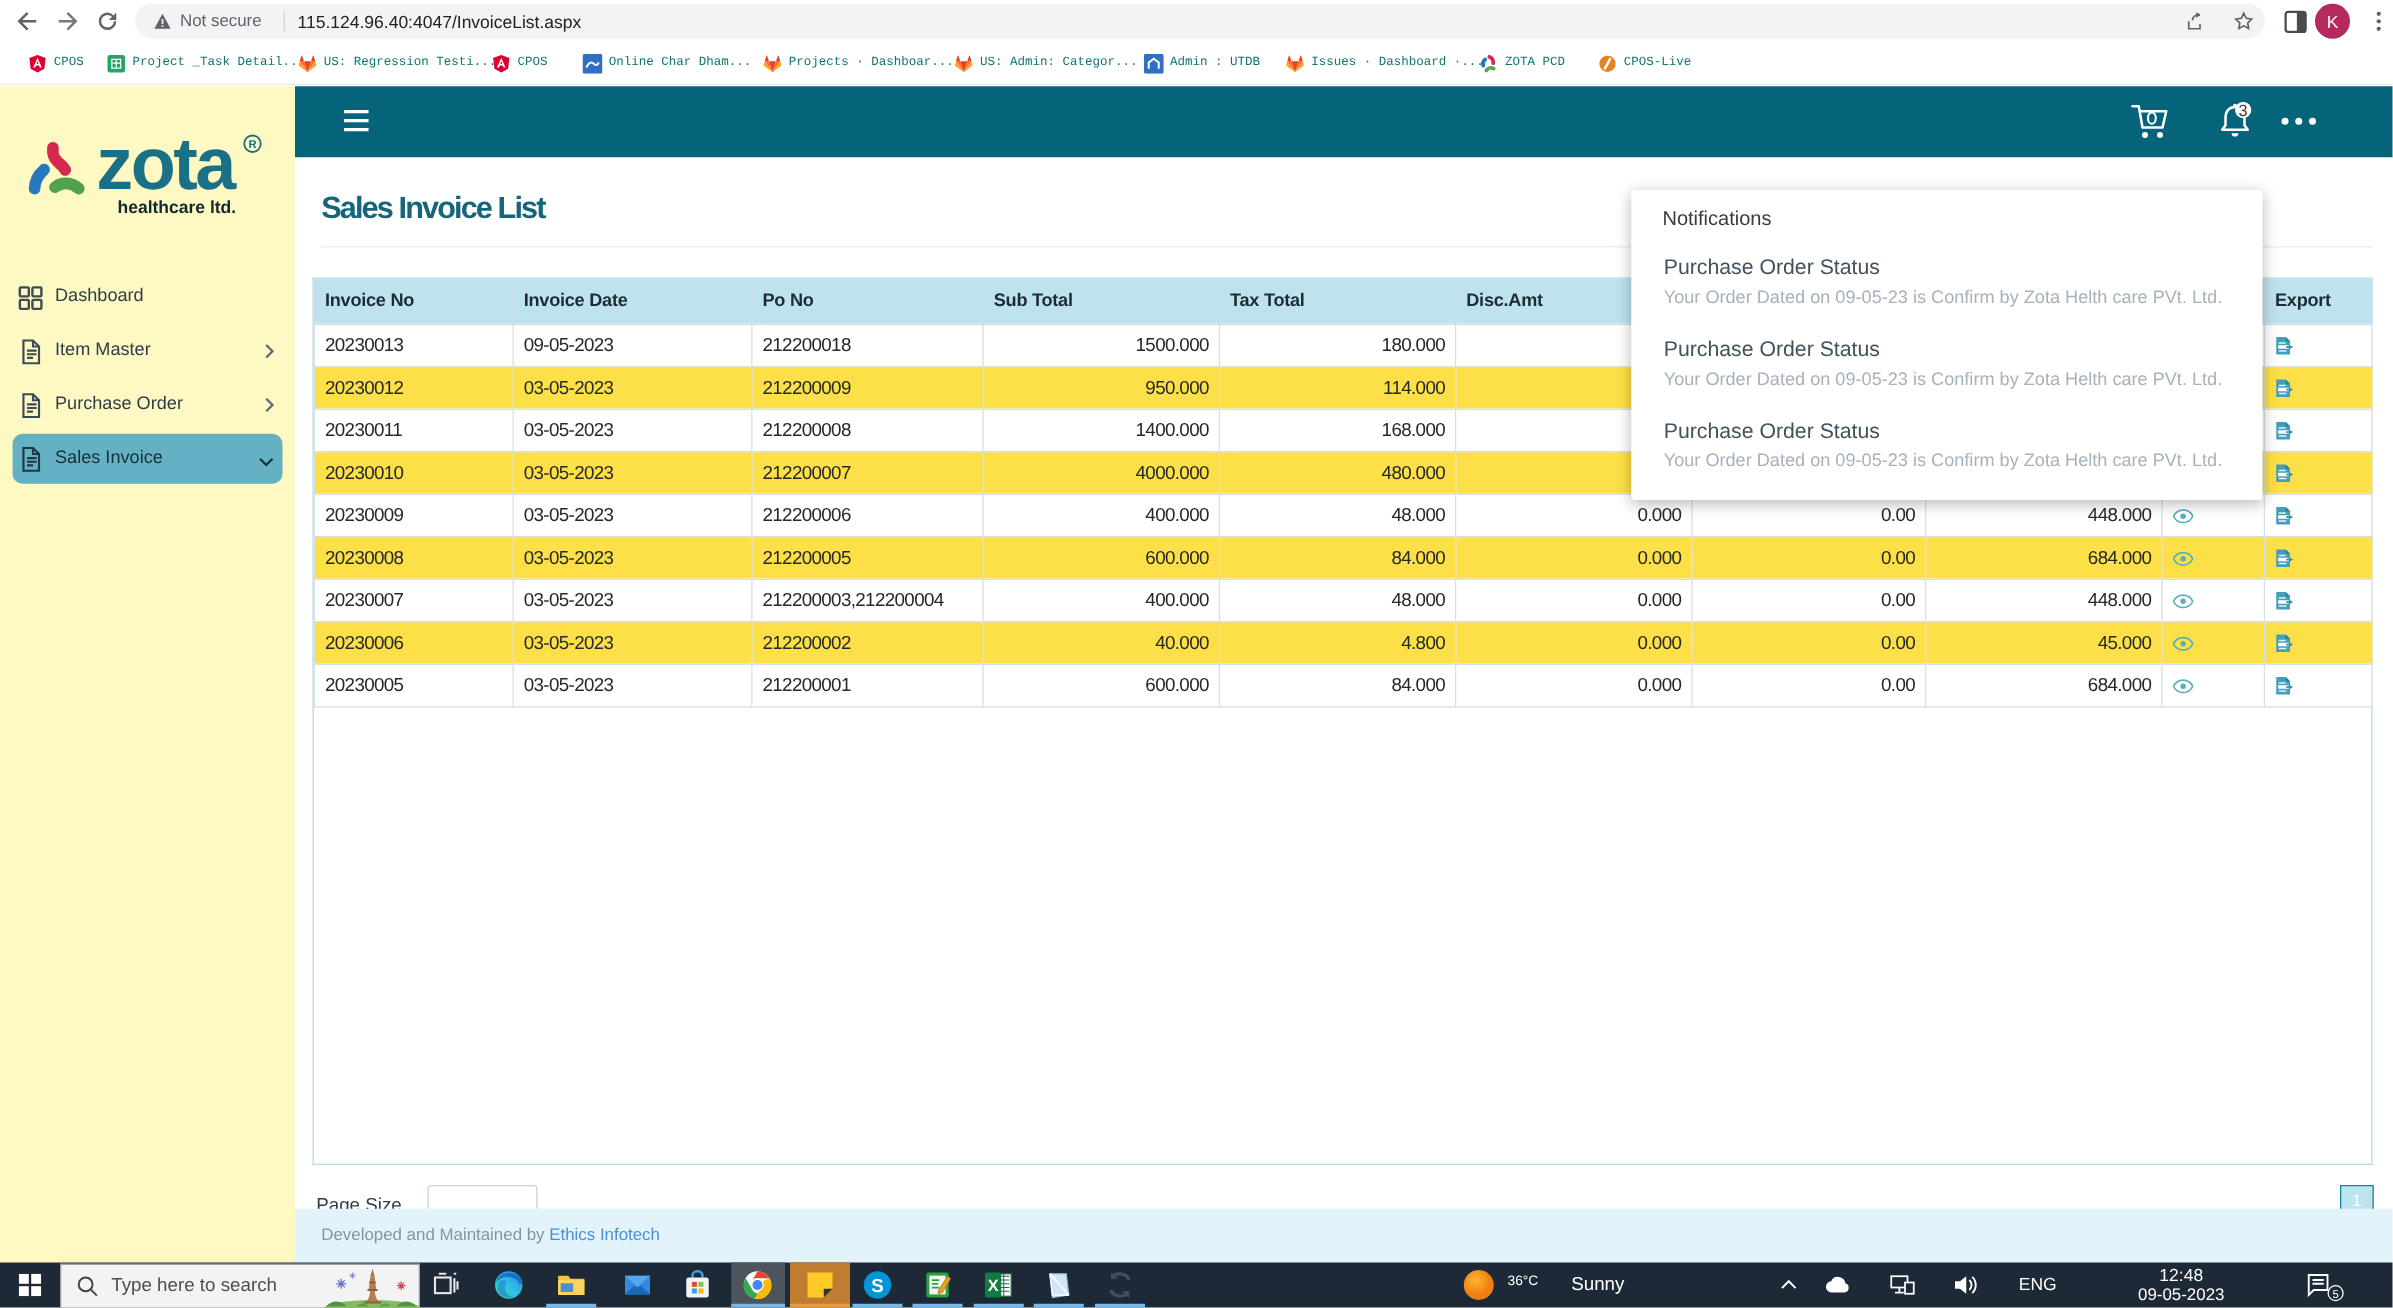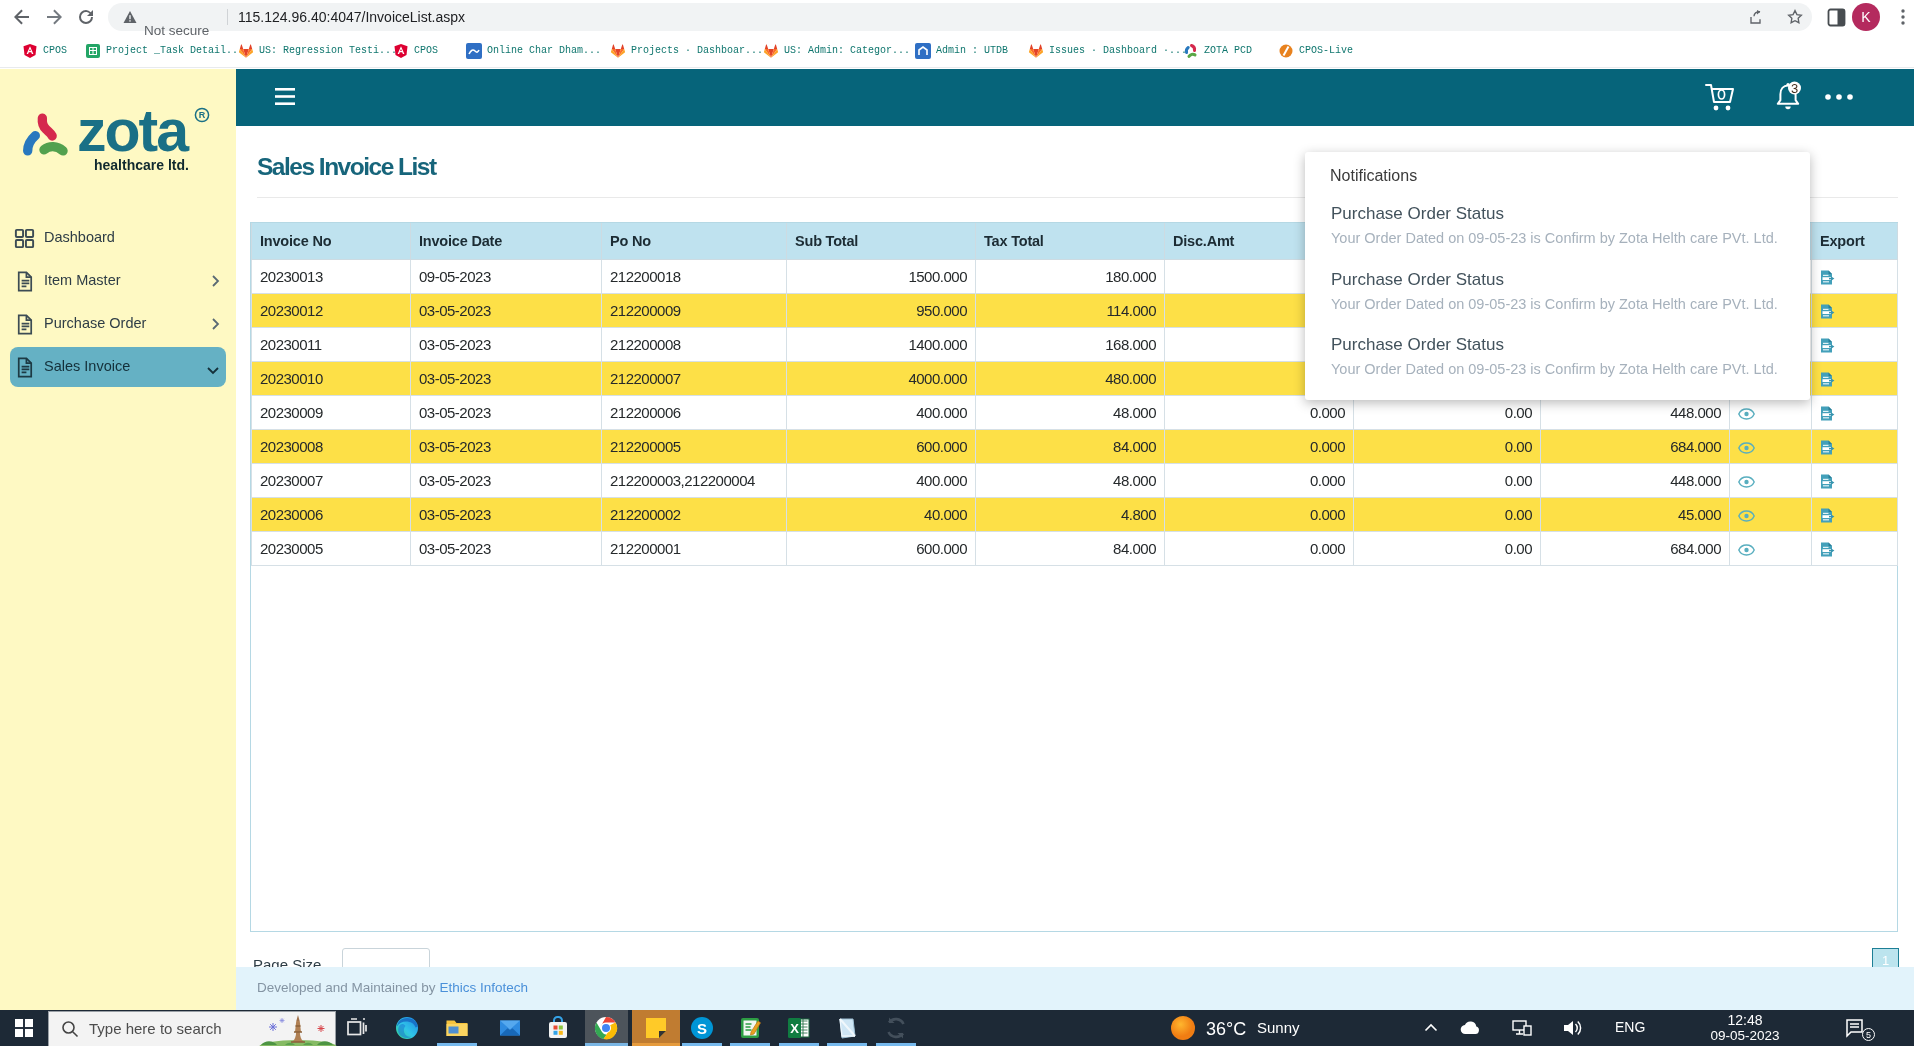--- a/index.html
+++ b/index.html
@@ -2,21 +2,21 @@
 <html><head>
 <meta charset="utf-8">
 <style>
   * { margin:0; padding:0; box-sizing:border-box; }
   html,body { width:1914px; height:1046px; overflow:hidden; font-family:"Liberation Sans", sans-serif; background:#fff; }
   .abs { position:absolute; }
 
   
   #toolbar { position:absolute; left:0; top:0; width:1914px; height:35px; background:#fff; }
   #omnibox { position:absolute; left:108px; top:3px; width:1704px; height:28px; border-radius:14px; background:#f1f3f4; }
-  #omnibox .nots { position:absolute; left:36px; top:20px; font-size:13.5px; color:#5f6368; }
+  #omnibox .nots { position:absolute; left:36px; top:6px; font-size:13.5px; color:#5f6368; }
   #omnibox .sep { position:absolute; left:119px; top:6px; width:1px; height:16px; background:#d0d3d6; }
   #omnibox .url { position:absolute; left:130px; top:6px; font-size:14px; color:#202124; }
   #bookmarks { position:absolute; left:0; top:35px; width:1914px; height:33px; background:#fff; }
   .bm { position:absolute; top:8px; height:16px; font-size:10px; color:#0f766e; white-space:nowrap;font-family:Liberation Mono, monospace; }
   .bm .lbl { position:absolute; left:21px; top:2px; }
 
   
   #sidebar { position:absolute; left:0; top:69px; width:236px; height:941px; background:#fef9c3; }
   .menuitem { position:absolute; left:0; width:236px; height:40px; color:#2e3d46; font-size:14.5px; }
   .menuitem .txt { position:absolute; left:44px; top:11px; }
@@ -657,21 +657,21 @@
 
   <svg class="abs" style="left:1170px;top:5px" width="26" height="26" viewBox="0 0 26 26">
       <defs>
         <radialGradient id="sun" cx=".4" cy=".35">
           <stop offset="0" stop-color="#ffb62e"></stop>
           <stop offset="1" stop-color="#f07d13"></stop>
         </radialGradient>
       </defs>
       <circle cx="13" cy="13" r="12" fill="url(#sun)"></circle>
     </svg>
-  <span class="traytxt" style="left:1206px;top:9px;font-size:18px;text-align:center;">36°C</span>
+  <span class="traytxt" style="left:1206px;top:9px;font-size:11px;text-align:center;">36°C</span>
   <span class="traytxt" style="left:1257px;top:9px;font-size:15px;">Sunny</span>
   <svg class="abs" style="left:1424px;top:12px" width="14" height="12" viewBox="0 0 14 12" fill="none" stroke="#fff" stroke-width="1.6">
       <path d="M1.5 8.5 7 3l5.5 5.5"></path>
     </svg>
   <svg class="abs" style="left:1460px;top:10px" width="20" height="16" viewBox="0 0 20 16" fill="#fff">
       <path d="M5.5 14a4.5 4.5 0 0 1-.6-9A6 6 0 0 1 16.3 6.6 3.8 3.8 0 0 1 15.5 14z"></path>
     </svg>
   <svg class="abs" style="left:1512px;top:10px" width="20" height="16" viewBox="0 0 20 16" fill="none" stroke="#fff" stroke-width="1.4">
       <rect x="1" y="1" width="13" height="9"></rect>
       <path d="M4 14h7M7.5 10v4"></path>

